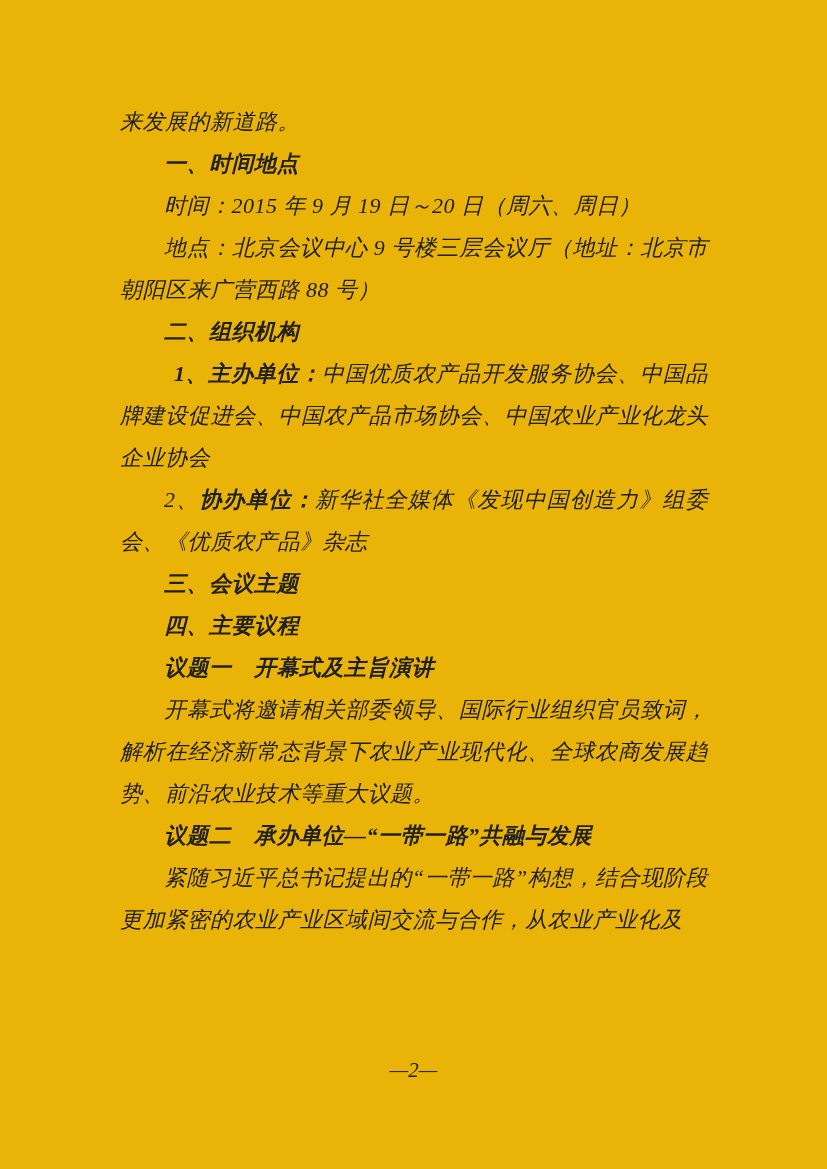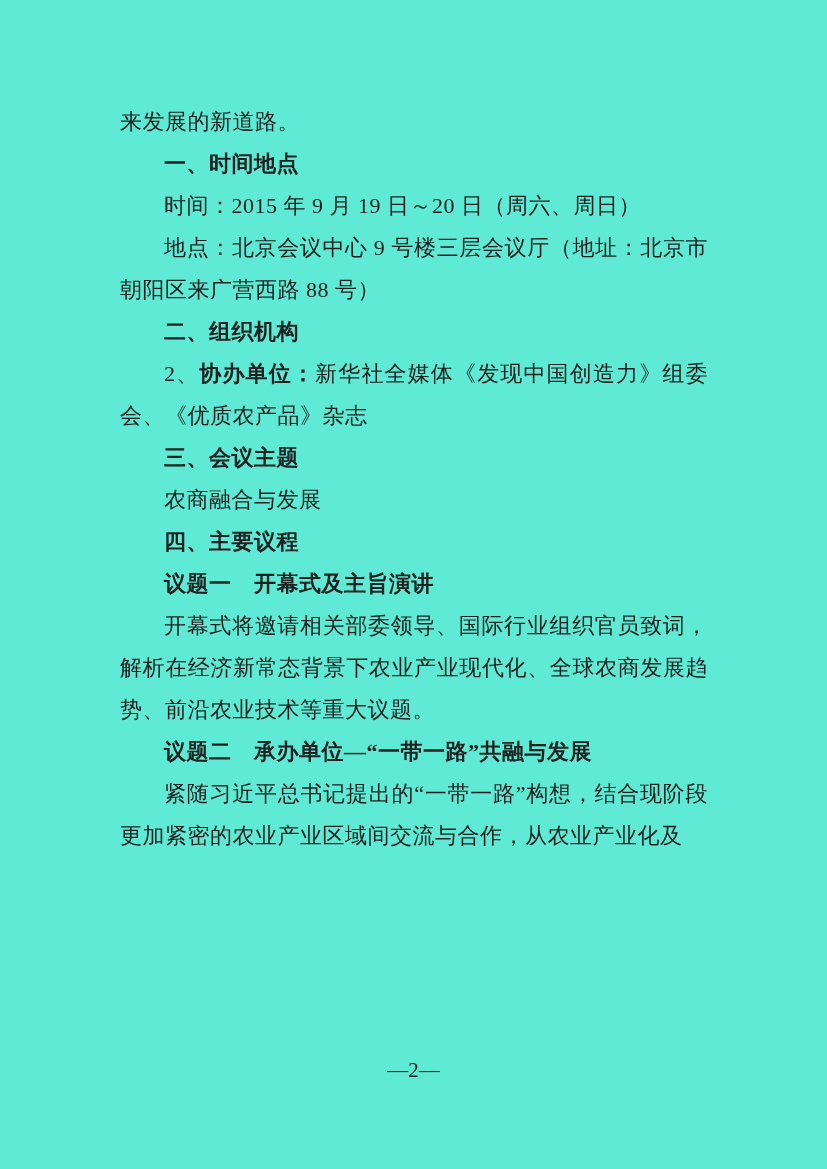--- a/index.html
+++ b/index.html
@@ -1,22 +1,23 @@
 <!DOCTYPE html>
 <html lang="zh"><head>
 <meta charset="utf-8">
 <style>
   html,body{margin:0;padding:0;background:#ffffff;}
   .page{
     position:relative;
     width:827px;height:1169px;
-    background:#5eead4;
+    background:#eab308;
     color:#212121;
     font-family:"Liberation Serif","DejaVu Serif",serif;
     overflow:hidden;
+    font-style:italic;
   }
   .content{
     position:absolute;
     left:120px;top:101px;
     width:588px;
   }
   .content p{
     margin:0;
     font-size:22px;
     line-height:42px;
@@ -65,33 +66,33 @@
     </p>
 
     <p class="p-body ind">
       <span>地点：北京会议中心 9 号楼三层会议厅（地址：北京市朝阳区来广营西路 88 号）</span>
     </p>
 
     <p class="p-h1 ind">
       <span>二、组织机构</span>
     </p>
 
+    <p class="p-body ind-x">
+      <span class="lab">1、主办单位：</span><span>中国优质农产品开发服务协会、中国品牌建设促进会、中国农产品市场协会、中国农业产业化龙头企业协会</span>
+    </p>
 
     <p class="p-body ind">
       <span>2、</span><span class="lab">协办单位：</span><span>新华社全媒体《发现中国创造力》组委会、《优质农产品》杂志</span>
     </p>
 
 
     <p class="p-h1 ind">
       <span>三、会议主题</span>
     </p>
 
-    <p class="p-body ind">
-      <span>农商融合与发展</span>
-    </p>
 
     <p class="p-h1 ind">
       <span>四、主要议程</span>
     </p>
 
     <p class="p-h2 ind">
       <span>议题一　开幕式及主旨演讲</span>
     </p>
 
     <p class="p-body ind">

